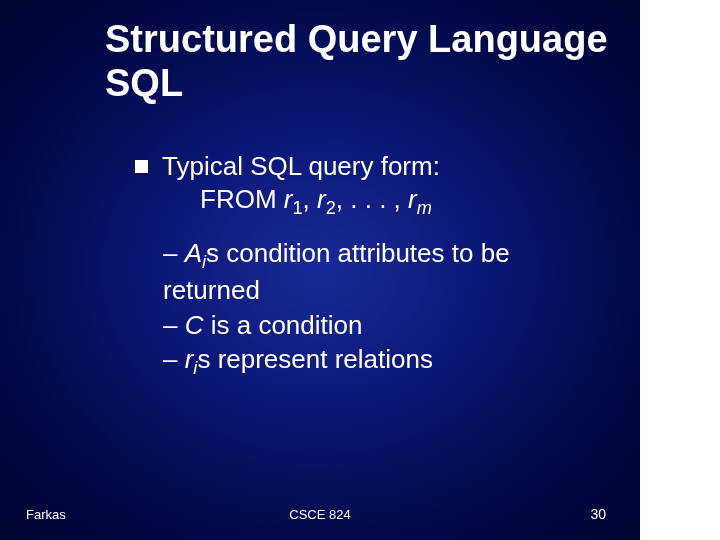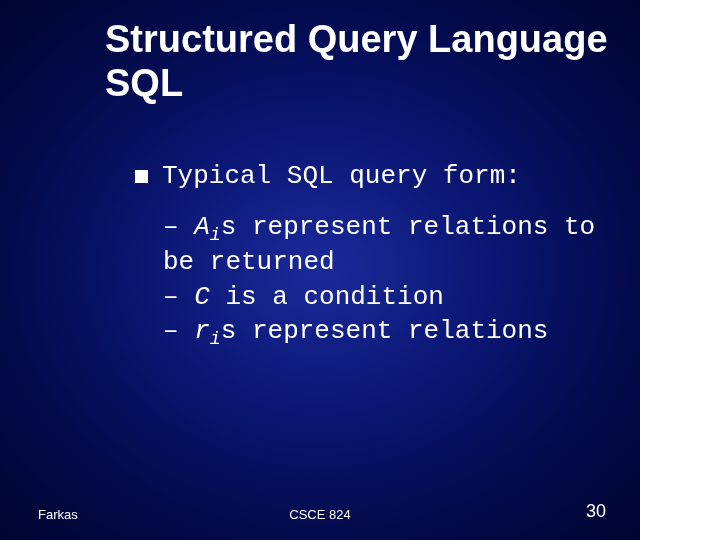--- a/index.html
+++ b/index.html
@@ -21,26 +21,25 @@
   .title {
     position: absolute;
     top: 18px;
     left: 105px;
     font-size: 38px;
     font-weight: bold;
     line-height: 1.15;
   }
   .body {
     position: absolute;
-    top: 160px;
+    top: 150px;
     left: 135px;
     right: 40px;
     font-size: 26px;
     line-height: 1.25;
-    font-family: Liberation Mono, monospace;
   }
   .bullet-row {
     display: flex;
     align-items: flex-start;
   }
   .bullet-square {
     width: 13px;
     height: 13px;
     background: #ffffff;
     margin-top: 10px;
@@ -67,59 +66,62 @@
     margin-top: 18px;
     padding-left: 28px;
     font-size: 26px;
   }
   .dash-row {
     margin-bottom: 2px;
   }
   .footer-left {
     position: absolute;
     bottom: 18px;
-    left: 38px;
+    left: 26px;
     font-size: 13px;
   }
   .footer-center {
     position: absolute;
     bottom: 18px;
     left: 0;
     right: 0;
     text-align: center;
     font-size: 13px;
   }
   .footer-right {
     position: absolute;
     bottom: 18px;
     right: 34px;
-    font-size: 18px;
+    font-size: 14px;
   }
 </style>
 </head>
 <body>
 
 <div class="slide">
 
   <div class="title">
     <span>Structured Query Language</span><br>
     <span>SQL</span>
   </div>
 
   <div class="body">
     <div class="bullet-row">
       <div class="bullet-square"></div>
       <div class="bullet-text">
         <span>Typical SQL query form:</span><br>
+        <div class="clause">
+          <span class="keyword">FROM </span><span class="ital">r</span><span class="sub subn">1</span><span>, </span><span class="ital">r</span><span class="sub subn">2</span><span>, </span><span>. . . , </span><span class="ital">r</span><span class="sub">m</span>
+        </div>
       </div>
     </div>
 
     <div class="dashes">
       <div class="dash-row">
-        <span>– </span><span class="ital">A</span><span class="sub">i</span><span>s represent relations to be returned</span>
+        <span>– </span><span class="ital">A</span><span class="sub">i</span><span>s condition attributes to be returned</span>
       </div>
       <div class="dash-row">
         <span>– </span><span class="ital">C</span><span> is a condition</span>
       </div>
       <div class="dash-row">
         <span>– </span><span class="ital">r</span><span class="sub">i</span><span>s represent relations</span>
       </div>
     </div>
   </div>
 

